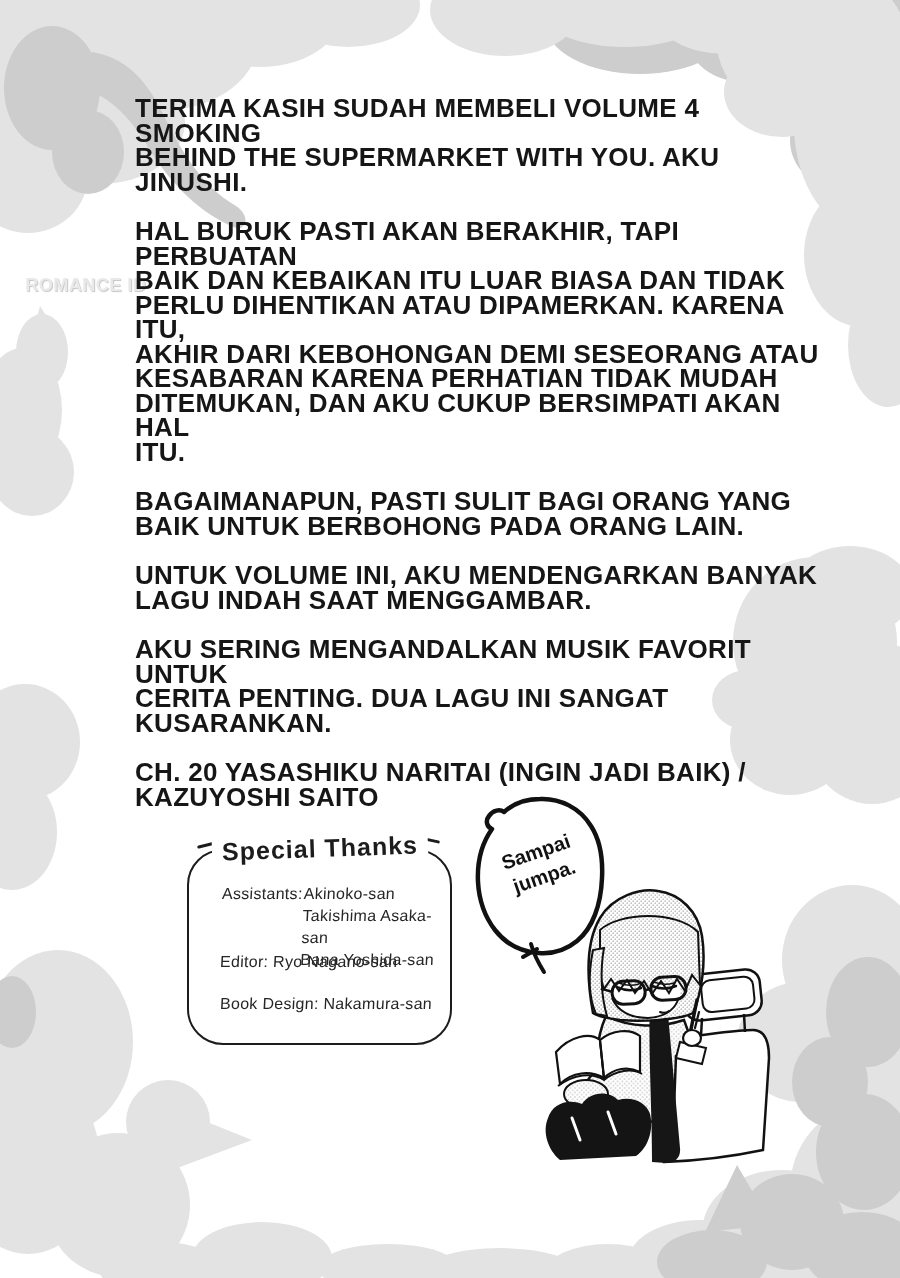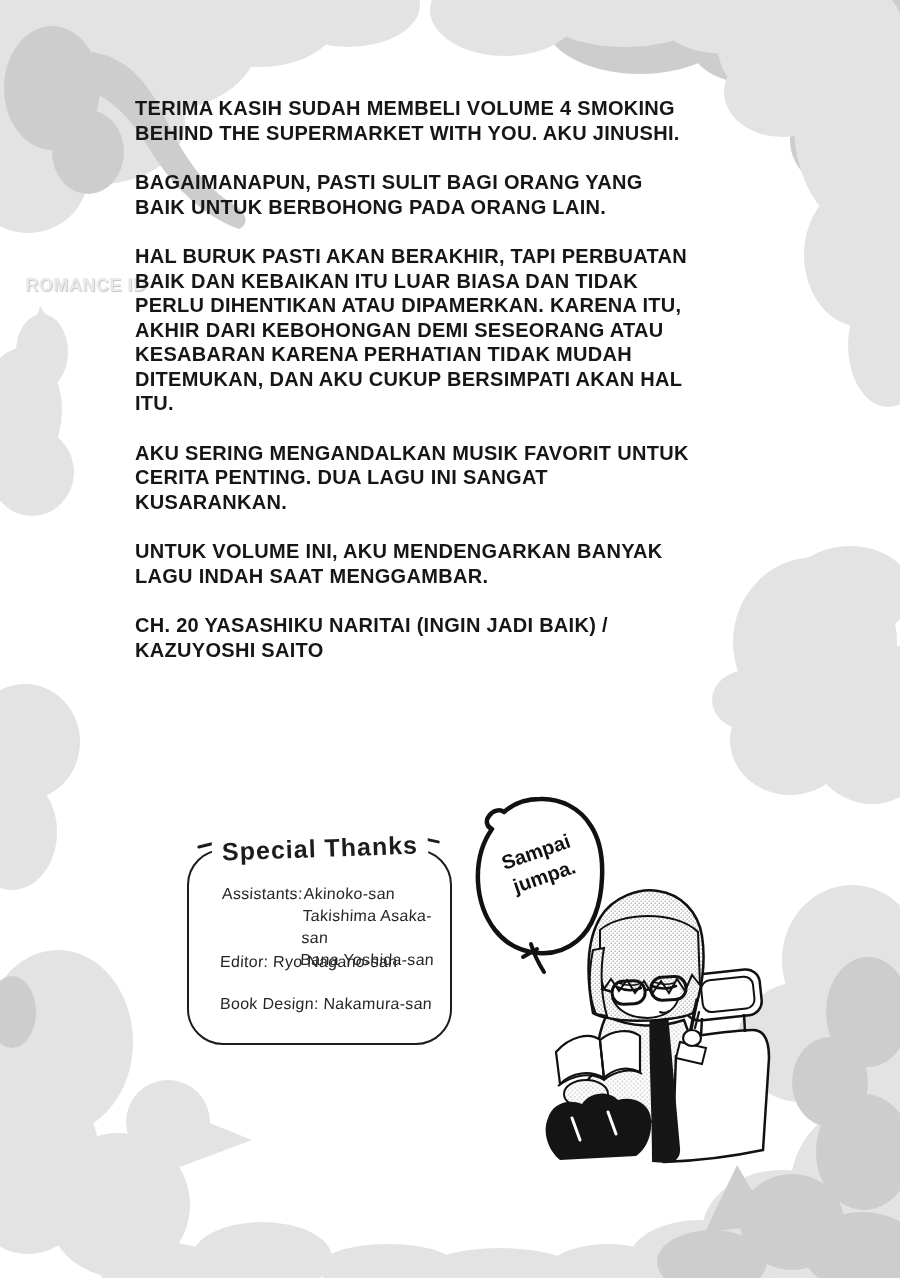--- a/index.html
+++ b/index.html
@@ -8,21 +8,21 @@
   svg{display:block;}
   .clouds{position:absolute;left:0;top:0;width:900px;height:1278px;z-index:0;}
   .cloud-light{fill:var(--cloud-light,#e3e3e3);}
   .cloud-mid{fill:var(--cloud-mid,#cdcdcd);}
 
   .watermark{position:absolute;left:22px;top:274px;z-index:2;
     font-weight:bold;font-size:19px;letter-spacing:.5px;color:#e9e9e9;
     text-shadow:1px 1px 1px #c6c6c6,-1px -1px 1px #ffffff;transform:scaleX(.95);}
 
   .text-block{position:absolute;left:135px;top:96px;width:690px;z-index:2;
-    font-weight:bold;font-size:20px;line-height:24.5px;letter-spacing:.3px;
+    font-weight:bold;font-size:26px;line-height:24.5px;letter-spacing:.3px;
     color:var(--ink,#161616);}
   .para{margin:0 0 25px 0;white-space:pre-line;}
 
   
   .st-box{position:absolute;left:187px;top:849px;width:261px;height:192px;z-index:2;
     border:2.5px solid #1c1c1c;border-radius:36px;background:transparent;}
   .st-title{position:absolute;left:50%;top:-17px;transform:translateX(-50%) rotate(-2deg);
     background:#ffffff;padding:0 10px;font-size:25px;font-weight:600;letter-spacing:1px;
     color:#1c1c1c;white-space:nowrap;}
   .st-dash{position:absolute;height:3px;background:#1c1c1c;border-radius:2px;}
@@ -127,34 +127,34 @@
       <ellipse cx="712" cy="1262" rx="55" ry="32"></ellipse>
       <ellipse cx="12" cy="1012" rx="24" ry="36"></ellipse>
     </g>
   </svg>
 
   <div class="watermark">ROMANCE ID</div>
 
   <div class="text-block">
     <p class="para">TERIMA KASIH SUDAH MEMBELI VOLUME 4 SMOKING
 BEHIND THE SUPERMARKET WITH YOU. AKU JINUSHI.</p>
-    <p class="para">BAGAIMANAPUN, PASTI SULIT BAGI ORANG YANG
-BAIK UNTUK BERBOHONG PADA ORANG LAIN.</p>
     <p class="para">HAL BURUK PASTI AKAN BERAKHIR, TAPI PERBUATAN
 BAIK DAN KEBAIKAN ITU LUAR BIASA DAN TIDAK
 PERLU DIHENTIKAN ATAU DIPAMERKAN. KARENA ITU,
 AKHIR DARI KEBOHONGAN DEMI SESEORANG ATAU
 KESABARAN KARENA PERHATIAN TIDAK MUDAH
 DITEMUKAN, DAN AKU CUKUP BERSIMPATI AKAN HAL
 ITU.</p>
+    <p class="para">BAGAIMANAPUN, PASTI SULIT BAGI ORANG YANG
+BAIK UNTUK BERBOHONG PADA ORANG LAIN.</p>
+    <p class="para">UNTUK VOLUME INI, AKU MENDENGARKAN BANYAK
+LAGU INDAH SAAT MENGGAMBAR.</p>
     <p class="para">AKU SERING MENGANDALKAN MUSIK FAVORIT UNTUK
 CERITA PENTING. DUA LAGU INI SANGAT
 KUSARANKAN.</p>
-    <p class="para">UNTUK VOLUME INI, AKU MENDENGARKAN BANYAK
-LAGU INDAH SAAT MENGGAMBAR.</p>
     <p class="para">CH. 20 YASASHIKU NARITAI (INGIN JADI BAIK) /
 KAZUYOSHI SAITO</p>
   </div>
 
   <div class="st-box">
     <div class="st-dash left"></div>
     <div class="st-dash right"></div>
     <div class="st-title">Special Thanks</div>
 
     <div class="st-entry st-role" style="left:33px;top:34px;">Assistants:</div>

